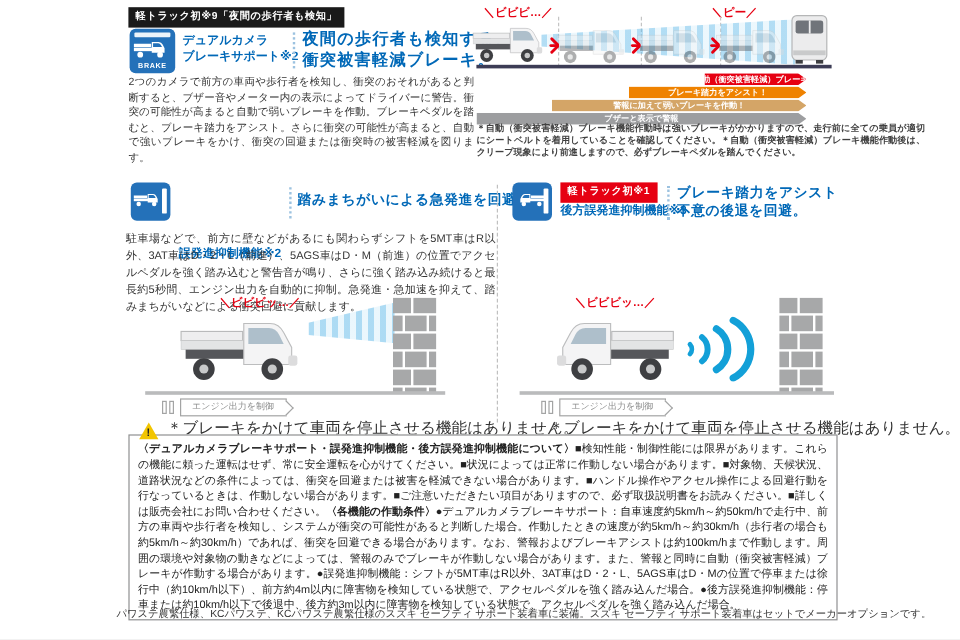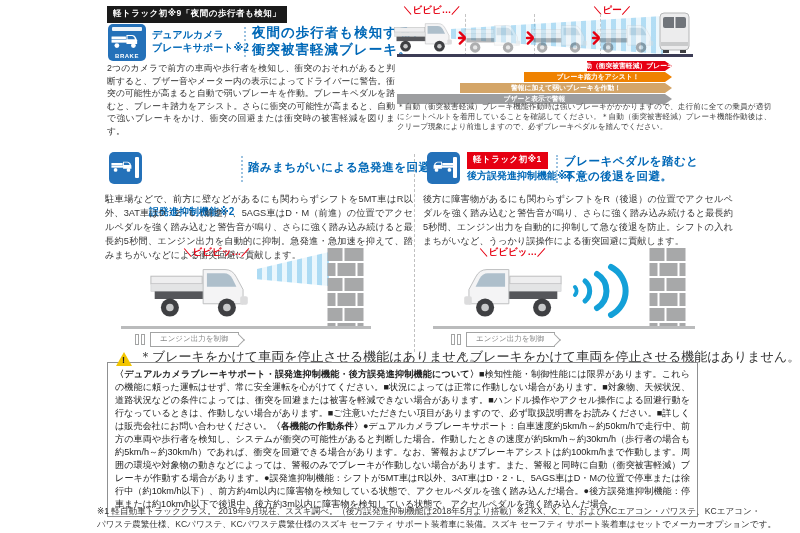--- a/index.html
+++ b/index.html
@@ -48,21 +48,21 @@
   .ghost { opacity:.42; }
   .alert-svg { position:absolute; width:12px; height:16px; }
   .bars { left:0; top:57px; width:280px; height:44px; position:absolute; }
   .bar { position:absolute; height:10px; display:flex; align-items:center; justify-content:center;
          color:#fff; font-weight:bold; font-size:6.8px; white-space:nowrap;
          clip-path:polygon(0 0, calc(100% - 7px) 0, 100% 50%, calc(100% - 7px) 100%, 0 100%); }
   .bar:nth-child(1){ left:190px; width:85px;  top:0; }
   .bar:nth-child(2){ left:127px; width:148px; top:11px; }
   .bar:nth-child(3){ left:63px;  width:212px; top:22px; }
   .bar:nth-child(4){ left:0;     width:275px; top:33px; }
-  .diagram-note { left:0; top:98px; width:374px; font-size:7.6px; line-height:10px; color:#404040; text-align:justify; position:absolute; }
+  .diagram-note { left:0; top:98px; width:374px; font-size:7.6px; line-height:10px; color:#404040; text-align:justify; position:absolute;font-weight:bold; }
 
   
   .col { top:150px; height:212px; }
   .col-left { left:105px; width:308px; }
   .col-right { left:423px; width:310px; }
   .v-divider { left:414px; top:154px; height:198px; width:0; border-left:1px dashed #c0c0c0; }
   .beam-fss { left:152px; top:102px; width:72px; height:34px; clip-path:polygon(0 50%,100% 0,100% 100%,0 80%); opacity:.8; }
   .ground-col { height:3px; background:#babbbc; top:176px; }
   .engine-ctl { display:flex; align-items:center; gap:2px; }
   .tick { width:4px; height:11px; border:1px solid #a3a4a4; background:#fff; }
@@ -269,24 +269,23 @@
     <div class="abs icon-tile tile-sm" style="left:4px; top:2px;">
       <svg class="mono flip">
           <use href="#sym-truck-mono"></use>
         </svg>
       <span class="icon-wall"></span>
     </div>
     <div class="abs badge red" style="left:44px; top:2px;">軽トラック初※1</div>
     <div class="abs feature-name" style="left:44px; top:19px;">後方誤発進抑制機能※3</div>
     <div class="abs dot-sep" style="left:133px; top:5px; height:28px;"></div>
     <h2 class="abs headline md" style="left:141px; top:4px;">
-      <div>ブレーキペダルを踏むと</div>
+      <div>ブレーキ踏力をアシスト</div>
       <div>不意の後退を回避。</div>
     </h2>
-    <p class="abs col-body" style="left:0; top:42px; width:310px;">後方に障害物があるにも関わらずシフトをR（後退）の位置でアクセルペダルを強く踏み込むと警告音が鳴り、さらに強く踏み込み続けると最長約5秒間、エンジン出力を自動的に抑制して急な後退を防止。シフトの入れまちがいなど、うっかり誤操作による衝突回避に貢献します。</p>
 
     <div class="abs sound" style="left:56px; top:96px;">＼ビビビッ…／</div>
     <svg class="truckimg flip" style="left:26px; top:110px; width:114px; height:59px;">
         <use href="#sym-truck"></use>
       </svg>
     <svg class="truckimg" style="left:146px; top:112px; width:66px; height:56px;">
         <use href="#sym-sonar"></use>
       </svg>
     <svg class="truckimg" style="left:226px; top:98px; width:37px; height:80px;">
         <use href="#sym-wall"></use>
@@ -304,17 +303,16 @@
   <div class="abs v-divider"></div>
 
   <section class="abs caution-box">
     <div class="warn-triangle">
         <span>!</span>
       </div>
     <p class="caution-text"><span class="seg bold">〈デュアルカメラブレーキサポート・誤発進抑制機能・後方誤発進抑制機能について〉</span><span class="seg">■検知性能・制御性能には限界があります。これらの機能に頼った運転はせず、常に安全運転を心がけてください。■状況によっては正常に作動しない場合があります。■対象物、天候状況、道路状況などの条件によっては、衝突を回避または被害を軽減できない場合があります。■ハンドル操作やアクセル操作による回避行動を行なっているときは、作動しない場合があります。■ご注意いただきたい項目がありますので、必ず取扱説明書をお読みください。■詳しくは販売会社にお問い合わせください。</span><span class="seg bold">〈各機能の作動条件〉</span><span class="seg">●デュアルカメラブレーキサポート：自車速度約5km/h～約50km/hで走行中、前方の車両や歩行者を検知し、システムが衝突の可能性があると判断した場合。作動したときの速度が約5km/h～約30km/h（歩行者の場合も約5km/h～約30km/h）であれば、衝突を回避できる場合があります。なお、警報およびブレーキアシストは約100km/hまで作動します。周囲の環境や対象物の動きなどによっては、警報のみでブレーキが作動しない場合があります。また、警報と同時に自動（衝突被害軽減）ブレーキが作動する場合があります。●誤発進抑制機能：シフトが5MT車はR以外、3AT車はD・2・L、5AGS車はD・Mの位置で停車または徐行中（約10km/h以下）、前方約4m以内に障害物を検知している状態で、アクセルペダルを強く踏み込んだ場合。●後方誤発進抑制機能：停車または約10km/h以下で後退中、後方約3m以内に障害物を検知している状態で、アクセルペダルを強く踏み込んだ場合。</span></p>
   </section>
 
   <footer class="abs footnotes">
-      <div class="fn-line">※1 軽自動車トラッククラス。 2019年9月現在、スズキ調べ。（後方誤発進抑制機能は2018年5月より搭載）※2 KX、X、L、およびKCエアコン・パワステ、KCエアコン・</div>
       <div class="fn-line">パワステ農繁仕様、KCパワステ、KCパワステ農繁仕様のスズキ セーフティ サポート装着車に装備。スズキ セーフティ サポート装着車はセットでメーカーオプションです。</div>
     </footer>
 
 </div>
 
 </body></html>

